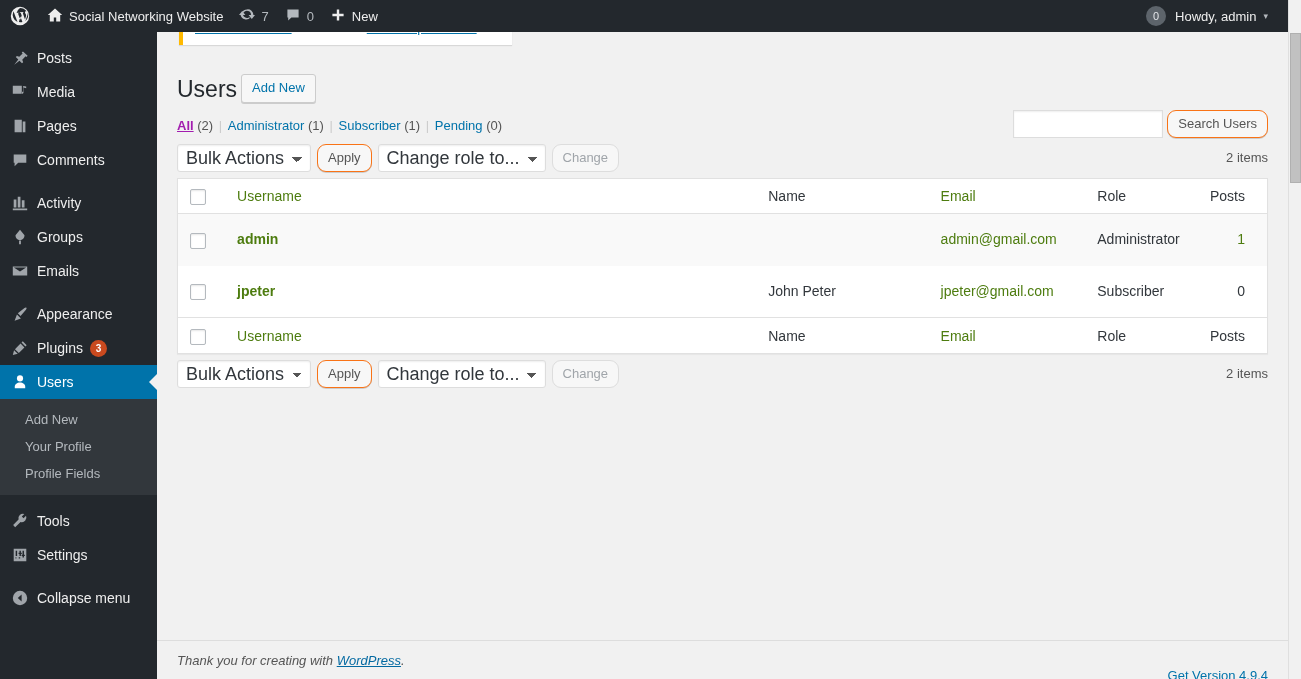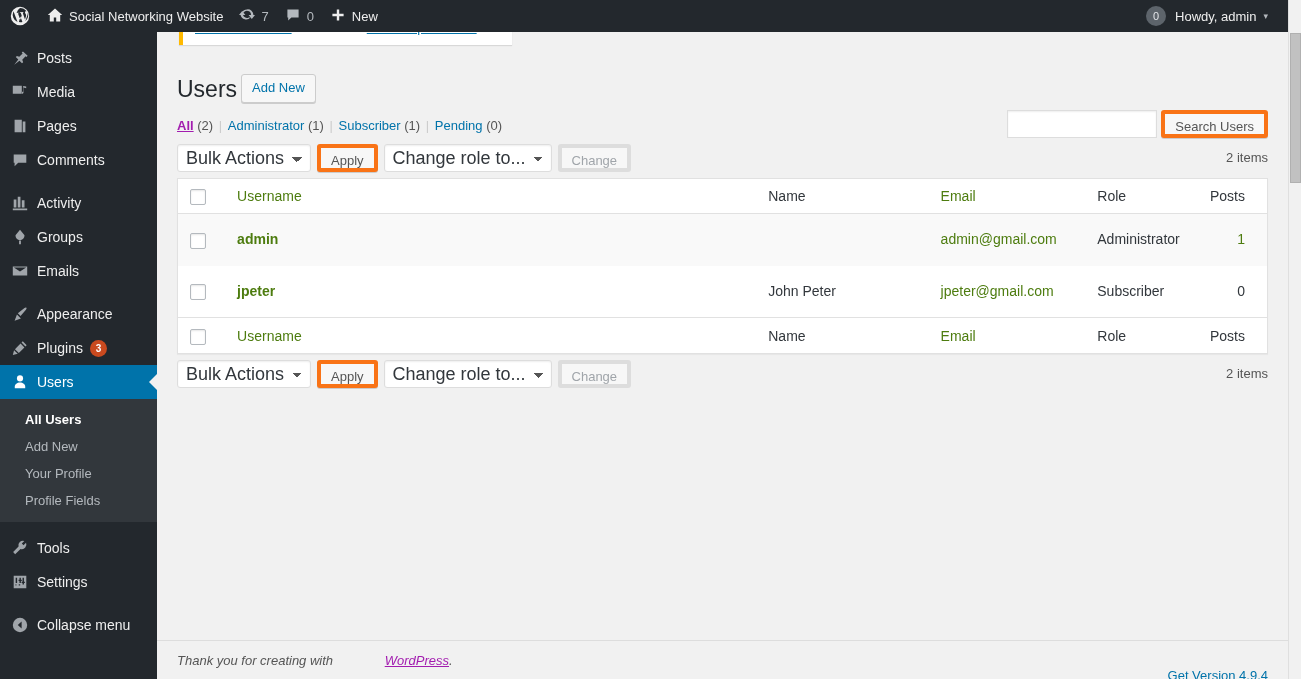--- a/index.html
+++ b/index.html
@@ -142,21 +142,21 @@
     width: 150px; height: 28px;
     border: 1px solid #ddd; border-radius: 0;
     padding: 0 8px; font-size: 14px;
     box-shadow: 0 1px 2px rgba(0,0,0,.07) inset;
     background: #fff; color: #32373c;
     vertical-align: middle;
   }
   .button-secondary {
     height: 28px; line-height: 26px;
     padding: 0 10px; font-size: 13px;
-    background: #f7f7f7; border: 4px solid #f97316; border-radius: 3px;
+    background: #f7f7f7; border: 1px solid #f97316; border-radius: 9px;
     color: #555; box-shadow: 0 1px 0 #ccc;
     cursor: pointer; vertical-align: middle;
   }
   .button-disabled {
     color: #a0a5aa; background: #f7f7f7; border-color: #ddd;
     box-shadow: none; cursor: default;
   }
 
   .tablenav {
     clear: both; height: 30px; margin: 6px 0 4px 0;
@@ -219,21 +219,21 @@
   #wpfooter {
     position: absolute; bottom: 0; left: 157px;
     width: 1131px; height: 39px;
     border-top: 1px solid #ddd;
     color: #555; font-size: 13px;
     display: flex; align-items: center;
     padding: 0 20px;
     background: #f1f1f1;
   }
   #footer-left { font-style: italic; }
-  #footer-left a { color: #a21caf; text-decoration: underline; font-style: italic; margin-left: 48px; }
+  #footer-left a { color: #0369a1; text-decoration: underline; font-style: italic; }
   #footer-right { margin-left: auto; margin-top: 31px; }
   #footer-right a { color: #0073aa; text-decoration: underline; }
 
   
   #scrollbar-track {
     position: absolute; top: 0; right: 0;
     width: 13px; height: 679px;
     background: #f1f1f1; border-left: 1px solid #dfdfdf;
     z-index: 40;
   }
@@ -390,21 +390,20 @@
     <span class="mi-icon">
       <svg width="18" height="18" viewBox="0 0 20 20" fill="currentColor">
           <circle cx="10" cy="6" r="3.4"></circle>
           <path d="M10 10.6c-3.2 0-5.8 2-5.8 4.5V17h11.6v-1.9c0-2.5-2.6-4.5-5.8-4.5z"></path>
         </svg>
     </span>
     <span class="mi-label">Users</span>
   </a>
 
   <div id="submenu">
-    <a class="submenu-item current" href="#">All Users</a>
     <a class="submenu-item" href="#">Add New</a>
     <a class="submenu-item" href="#">Your Profile</a>
     <a class="submenu-item" href="#">Profile Fields</a>
   </div>
 
   <div class="menu-sep"></div>
 
   <a class="menu-item" href="#">
     <span class="mi-icon">
       <svg width="18" height="18" viewBox="0 0 20 20" fill="currentColor">

